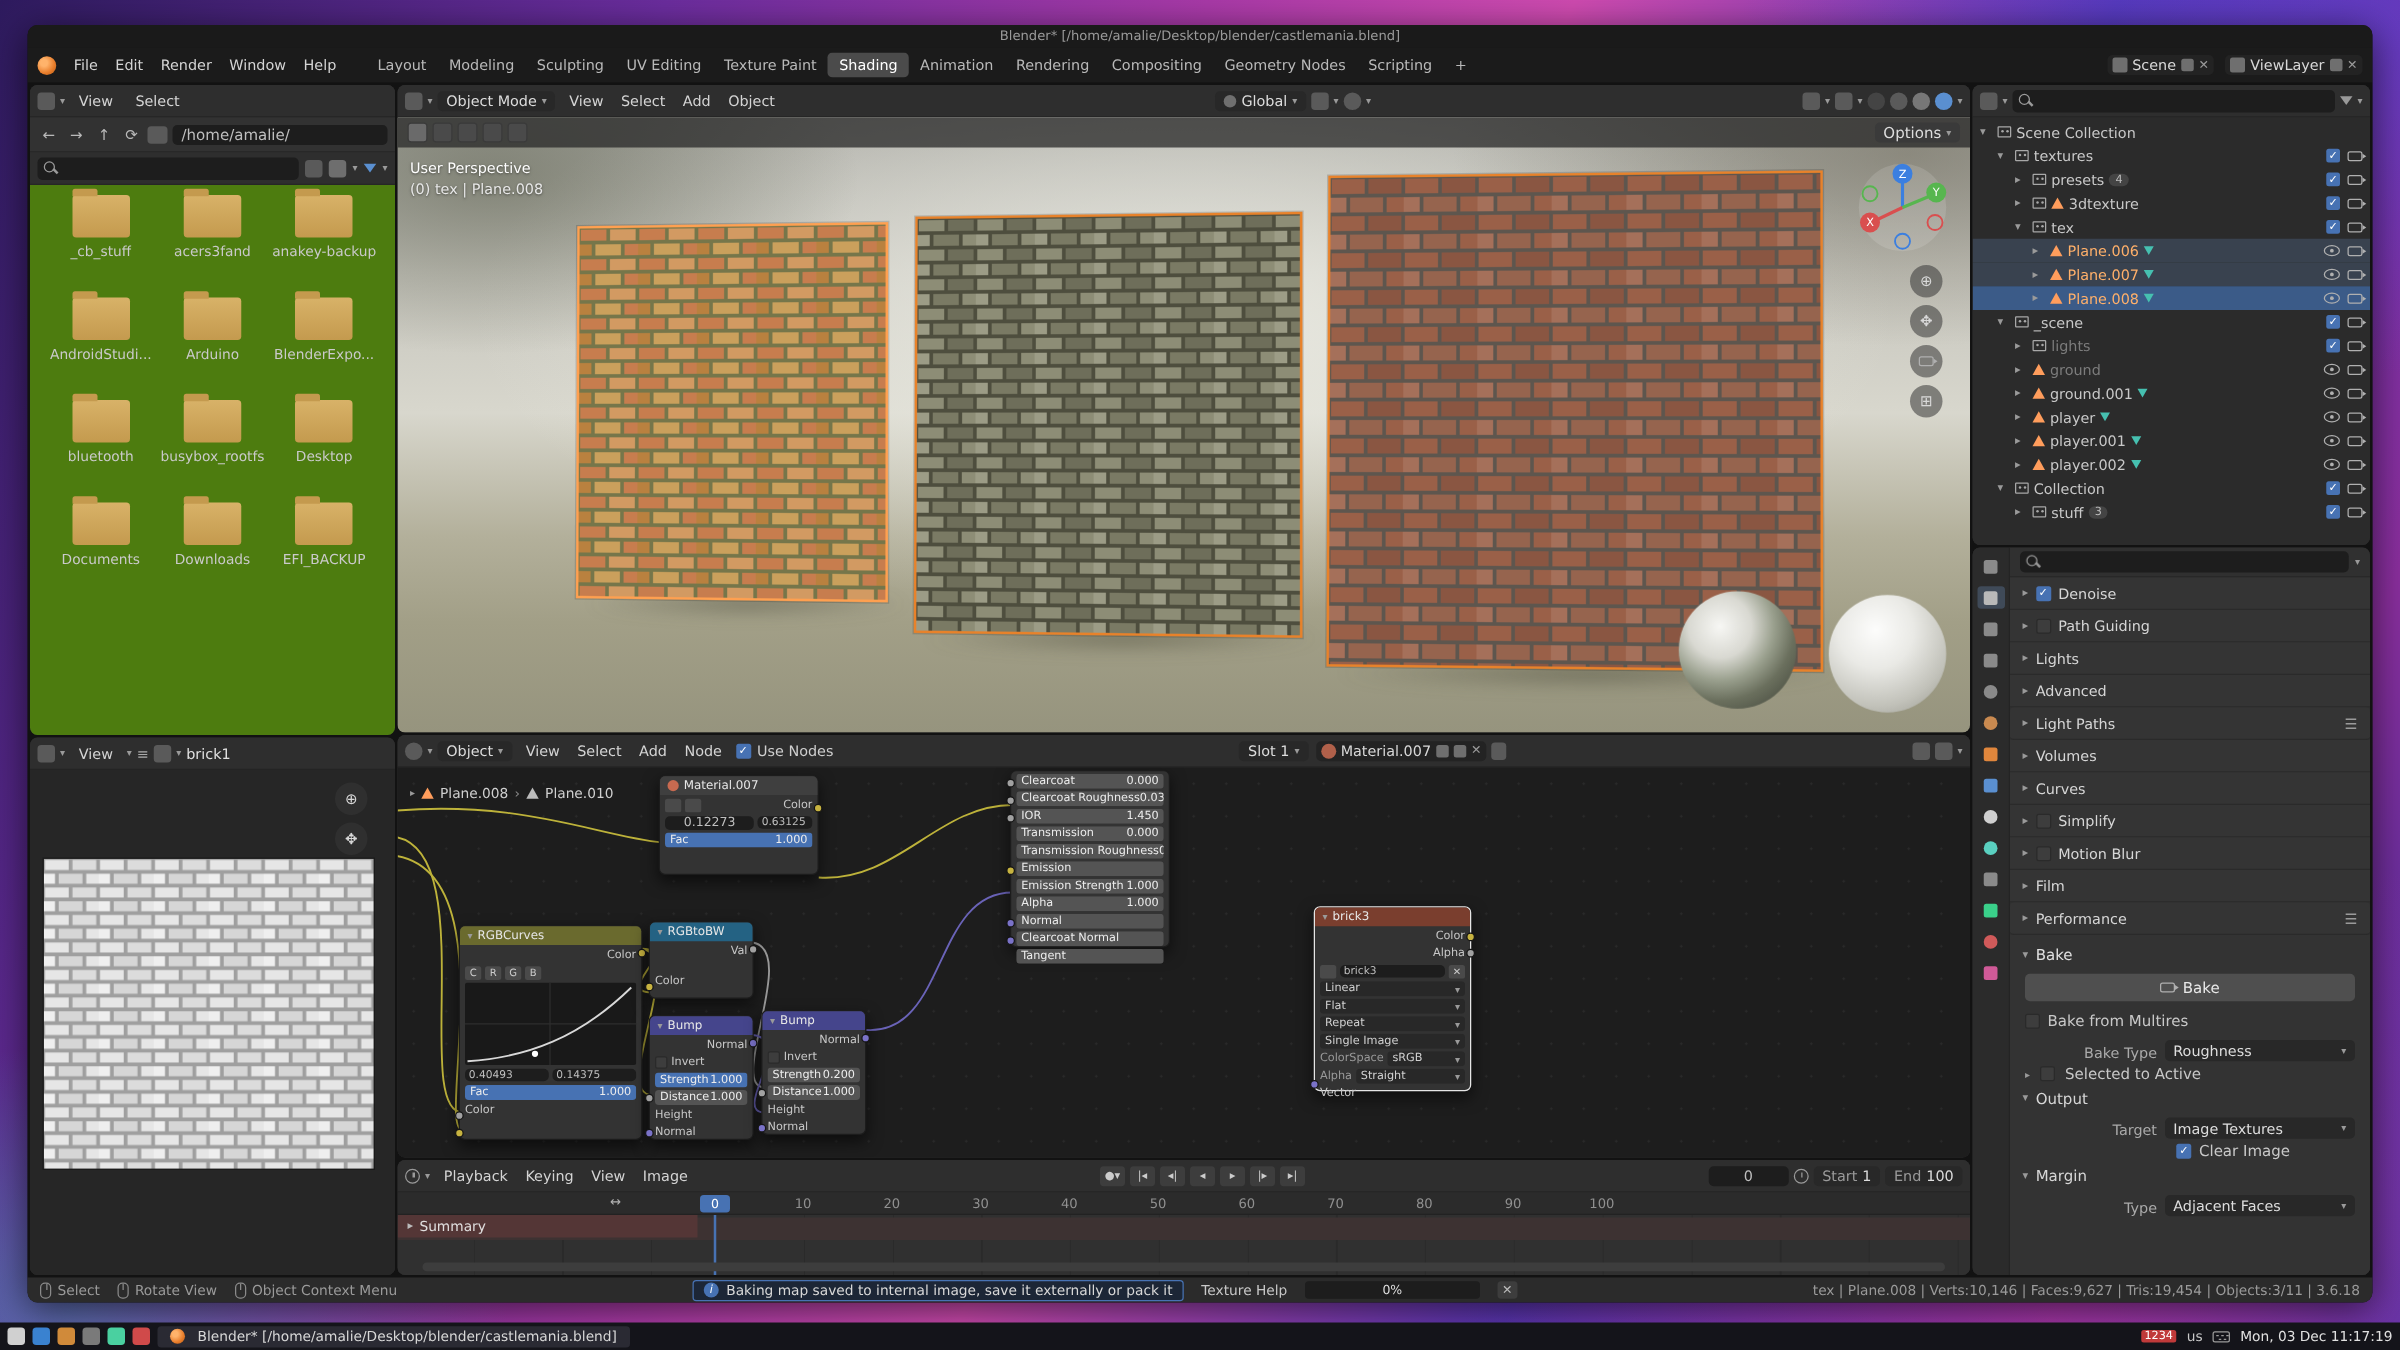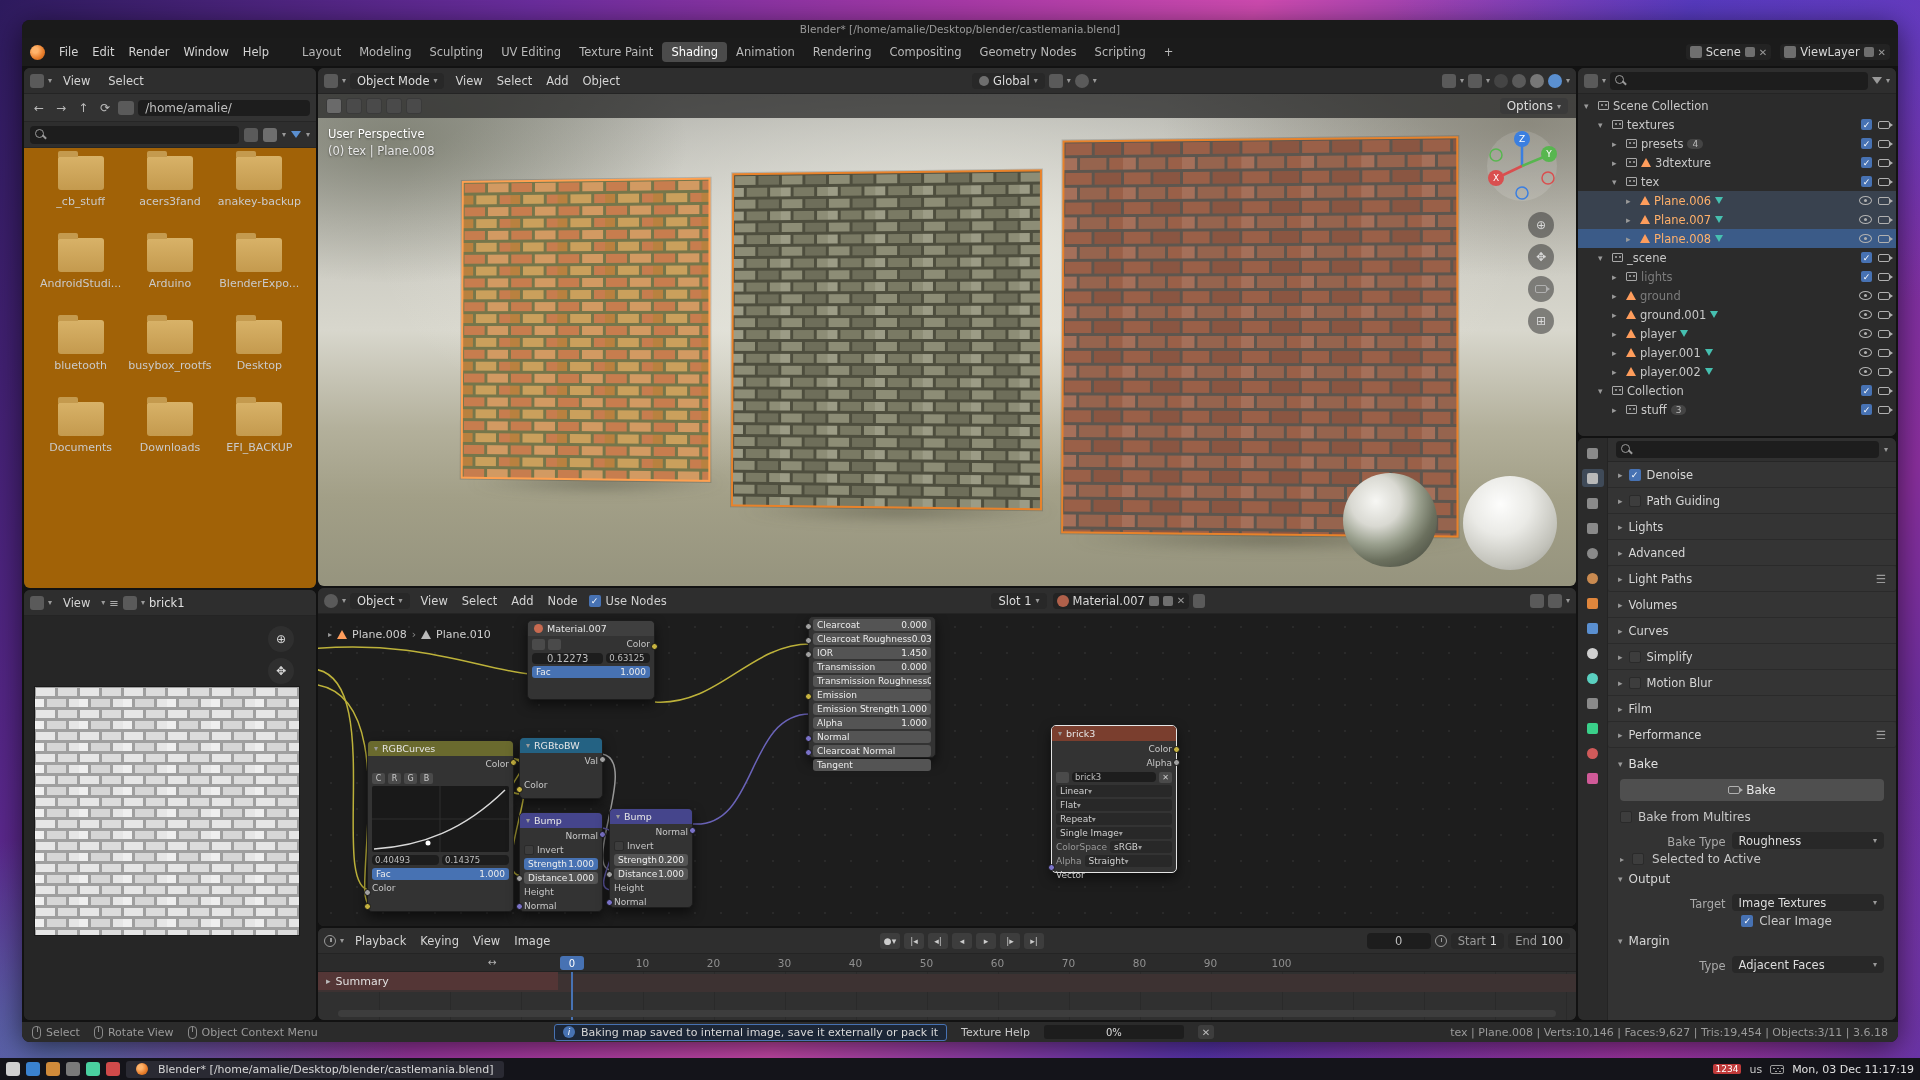--- a/index.html
+++ b/index.html
@@ -60,21 +60,21 @@
 .mico::before{content:"";position:absolute;left:3.5px;top:0;width:1px;height:5px;background:#8a8a8a}
 .clockic{width:12px;height:12px;border:1.5px solid #9a9a9a;border-radius:50%;position:relative;flex:none}
 .clockic::before{content:"";position:absolute;left:5px;top:2px;width:1.5px;height:4px;background:#9a9a9a}
 
 
 .navbtn{color:#b9b9b9;padding:0 4px;font-size:12px}
 .fb-row2{height:28px;display:flex;align-items:center;gap:4px;padding:0 6px;background:#323232;border-bottom:1px solid #262626;flex:none}
 .fb-row3{height:26px;display:flex;align-items:center;gap:5px;padding:0 6px;background:#2e2e2e;border-bottom:1px solid #262626;flex:none}
 .fb-search{flex:1;background:#1d1d1d;border-radius:4px;height:18px;display:flex;align-items:center;padding:0 5px;gap:4px}
 .fb-search input{background:transparent;border:none;outline:none;color:#ccc;width:100%;font-size:11px}
-.fgrid{flex:1;background:#a16207;display:grid;grid-template-columns:repeat(3,1fr);grid-auto-rows:82px;padding:8px 12px 0;overflow:hidden}
+.fgrid{flex:1;background:#4d7c0f;display:grid;grid-template-columns:repeat(3,1fr);grid-auto-rows:82px;padding:8px 12px 0;overflow:hidden}
 .fcell{display:flex;flex-direction:column;align-items:center;gap:5px}
 .ficon{width:46px;height:34px;background:linear-gradient(#d8b268,#c49a4e);border-radius:3px;position:relative}
 .ficon::before{content:"";position:absolute;top:-5px;left:0;width:20px;height:6px;background:#c49a4e;border-radius:2px 2px 0 0}
 .fname{font-size:11px;color:#cacaca;max-width:92px;overflow:hidden;white-space:nowrap;text-align:center}
 
 
 .vcontent{flex:1;position:relative;overflow:hidden;background:
  radial-gradient(420px 200px at 6% 10%, rgba(88,92,74,.55), transparent 70%),
  radial-gradient(520px 220px at 96% 6%, rgba(104,100,84,.5), transparent 70%),
  radial-gradient(760px 320px at 50% 32%, rgba(238,238,230,.85), transparent 75%),
@@ -149,21 +149,21 @@
 
 
 .scanvas{flex:1;position:relative;overflow:hidden;background-color:#1d1d1d;background-image:radial-gradient(#2a2a2a 1px,transparent 1px);background-size:26px 26px}
 .crumb{position:absolute;left:10px;top:14px;display:flex;align-items:center;gap:5px;font-size:11px;color:#d0d0d0}
 .node{position:absolute;background:#333;border:1px solid #1c1c1c;border-radius:5px;box-shadow:0 5px 12px rgba(0,0,0,.55);font-size:9px;color:#d8d8d8}
 .node.selected{border-color:#e5e5e5}
 .nh{height:15px;display:flex;align-items:center;gap:4px;padding:0 6px;border-radius:4px 4px 0 0;color:#e6e6e6;font-size:9.5px;white-space:nowrap;overflow:hidden}
 .nrow{height:12px;margin:2px 4px;display:flex;align-items:center;gap:3px;white-space:nowrap;overflow:hidden}
 .slider{flex:1;height:12px;background:#545454;border-radius:3px;display:flex;align-items:center;justify-content:space-between;padding:0 4px;color:#ececec;overflow:hidden}
 .slider.blue{background:#4772b3}
-.ndrop{flex:1;height:12px;background:#282828;border-radius:3px;display:flex;align-items:center;justify-content:flex-start;padding:0 4px;color:#d0d0d0}
+.ndrop{flex:1;height:12px;background:#282828;border-radius:3px;display:flex;align-items:center;justify-content:space-between;padding:0 4px;color:#d0d0d0}
 .nlabel{color:#c8c8c8}
 .nout{margin-left:auto;color:#c8c8c8}
 .sk{position:absolute;width:7px;height:7px;border-radius:50%;border:1px solid #141414}
 .sky{background:#c7b340}.skg{background:#a1a1a1}.skp{background:#7a72c8}
 .chanbtn{width:13px;height:11px;background:#4a4a4a;border-radius:2px;display:flex;align-items:center;justify-content:center;font-size:8px;color:#ccc}
 .wires{position:absolute;inset:0;pointer-events:none}
 
 
 .tl{flex:none;height:92px}
 .tlruler{position:relative;height:18px;background:#2b2b2b;border-bottom:1px solid #222;flex:none;font-size:10.5px;color:#909090}

